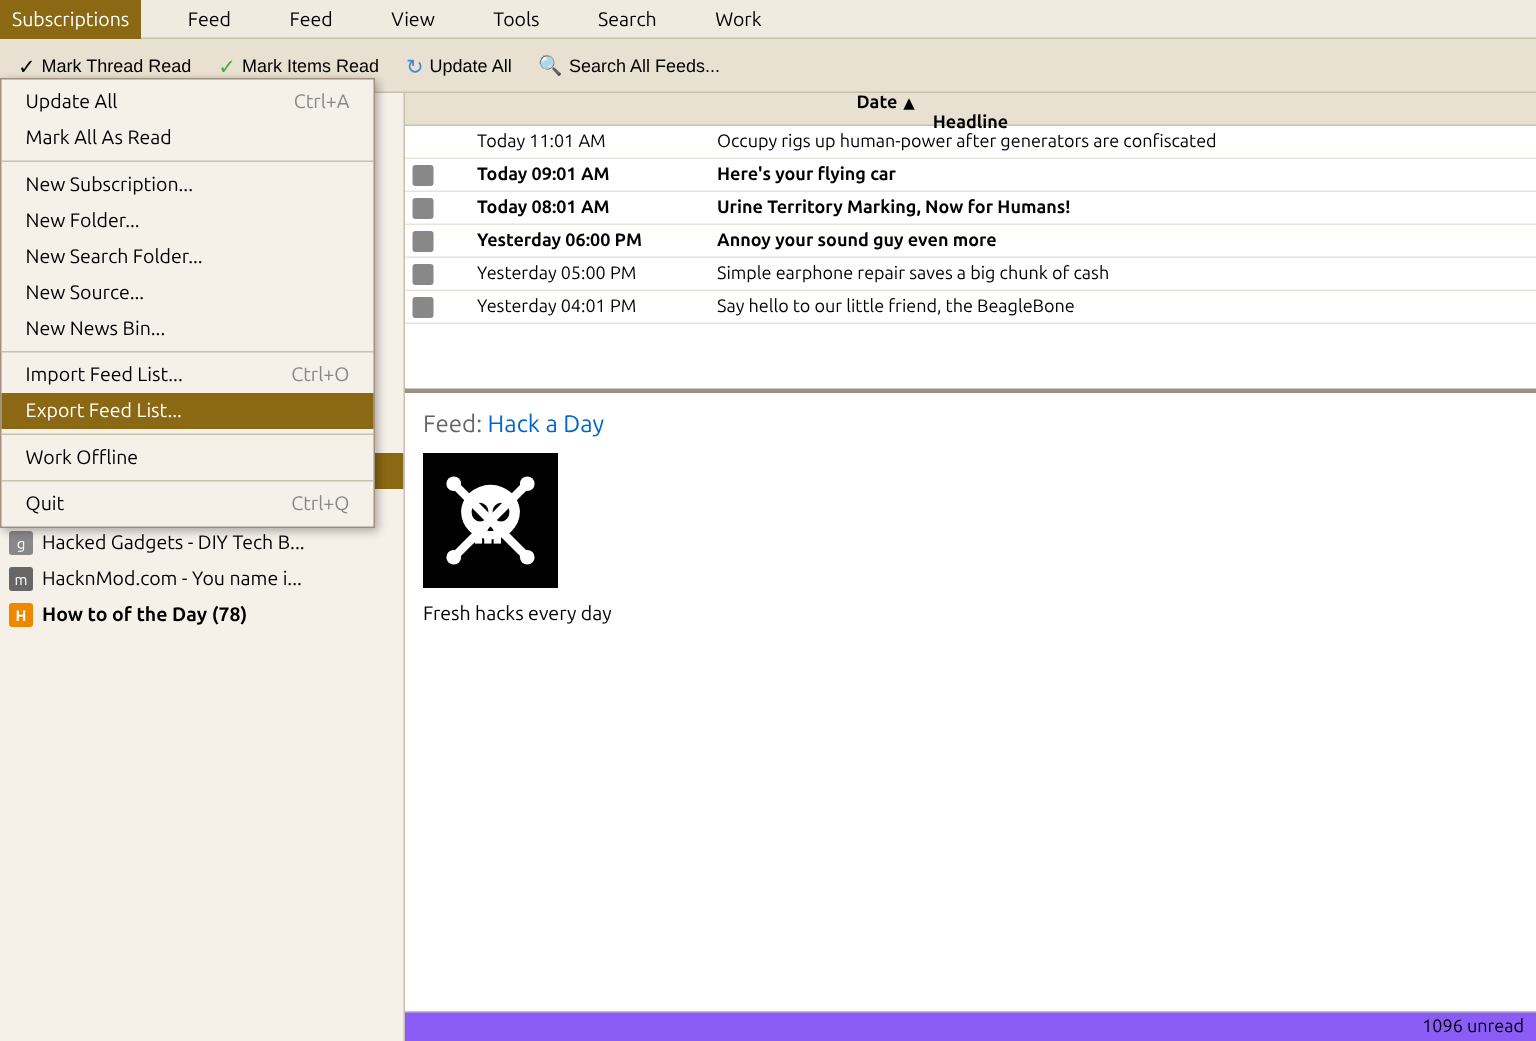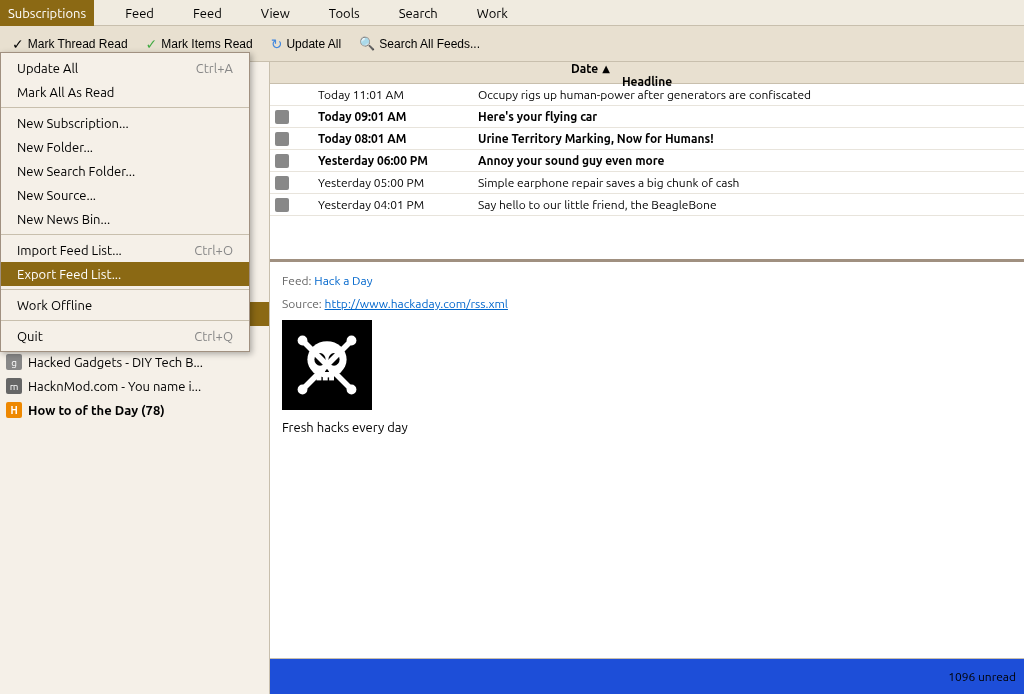--- a/index.html
+++ b/index.html
@@ -164,38 +164,38 @@
     .article-row .col-headline { flex: 1; padding: 0 4px; overflow: hidden; text-overflow: ellipsis; white-space: nowrap; }
 
     
     .article-content {
       flex: 1;
       background: white;
       overflow-y: auto;
       padding: 12px;
       font-size: 13px;
     }
-    .article-meta { margin-bottom: 10px; font-size: 12px; }
+    .article-meta { margin-bottom: 10px; font-size: 16px; }
     .article-meta .label { color: #666; }
     .article-meta a { color: #0066cc; }
     .article-image {
       width: 90px;
       height: 90px;
       background: black;
       display: flex;
       align-items: center;
       justify-content: center;
       margin-bottom: 10px;
     }
     .skull-svg { width: 70px; height: 70px; }
 
     
     .statusbar {
-      height: 36px;
-      background: #1d4ed8;
+      height: 20px;
+      background: #8b5cf6;
       border-top: 1px solid #c8bfad;
       display: flex;
       align-items: center;
       justify-content: flex-end;
       padding: 0 8px;
       font-size: 12px;
     }
     .dropdown-menu {
       position: absolute;
       top: 26px;
@@ -454,24 +454,20 @@
         <div class="col-date">Yesterday 04:01 PM</div>
         <div class="col-headline">Say hello to our little friend, the BeagleBone</div>
       </div>
     </div>
 
     <div class="article-content">
       <div class="article-meta">
         <span class="label">Feed:</span>
         <span style="color:#0066cc; cursor:pointer;">Hack a Day</span>
       </div>
-      <div class="article-meta">
-        <span class="label">Source:</span>
-        <a href="#" style="color:#0066cc;">http://www.hackaday.com/rss.xml</a>
-      </div>
 
       <div class="article-image">
         <svg class="skull-svg" viewBox="0 0 100 100" xmlns="http://www.w3.org/2000/svg">
 
           <ellipse cx="50" cy="42" rx="28" ry="26" fill="white"></ellipse>
 
           <ellipse cx="40" cy="42" rx="8" ry="9" fill="black"></ellipse>
           <ellipse cx="60" cy="42" rx="8" ry="9" fill="black"></ellipse>
 
           <polygon points="50,52 47,60 53,60" fill="black"></polygon>

